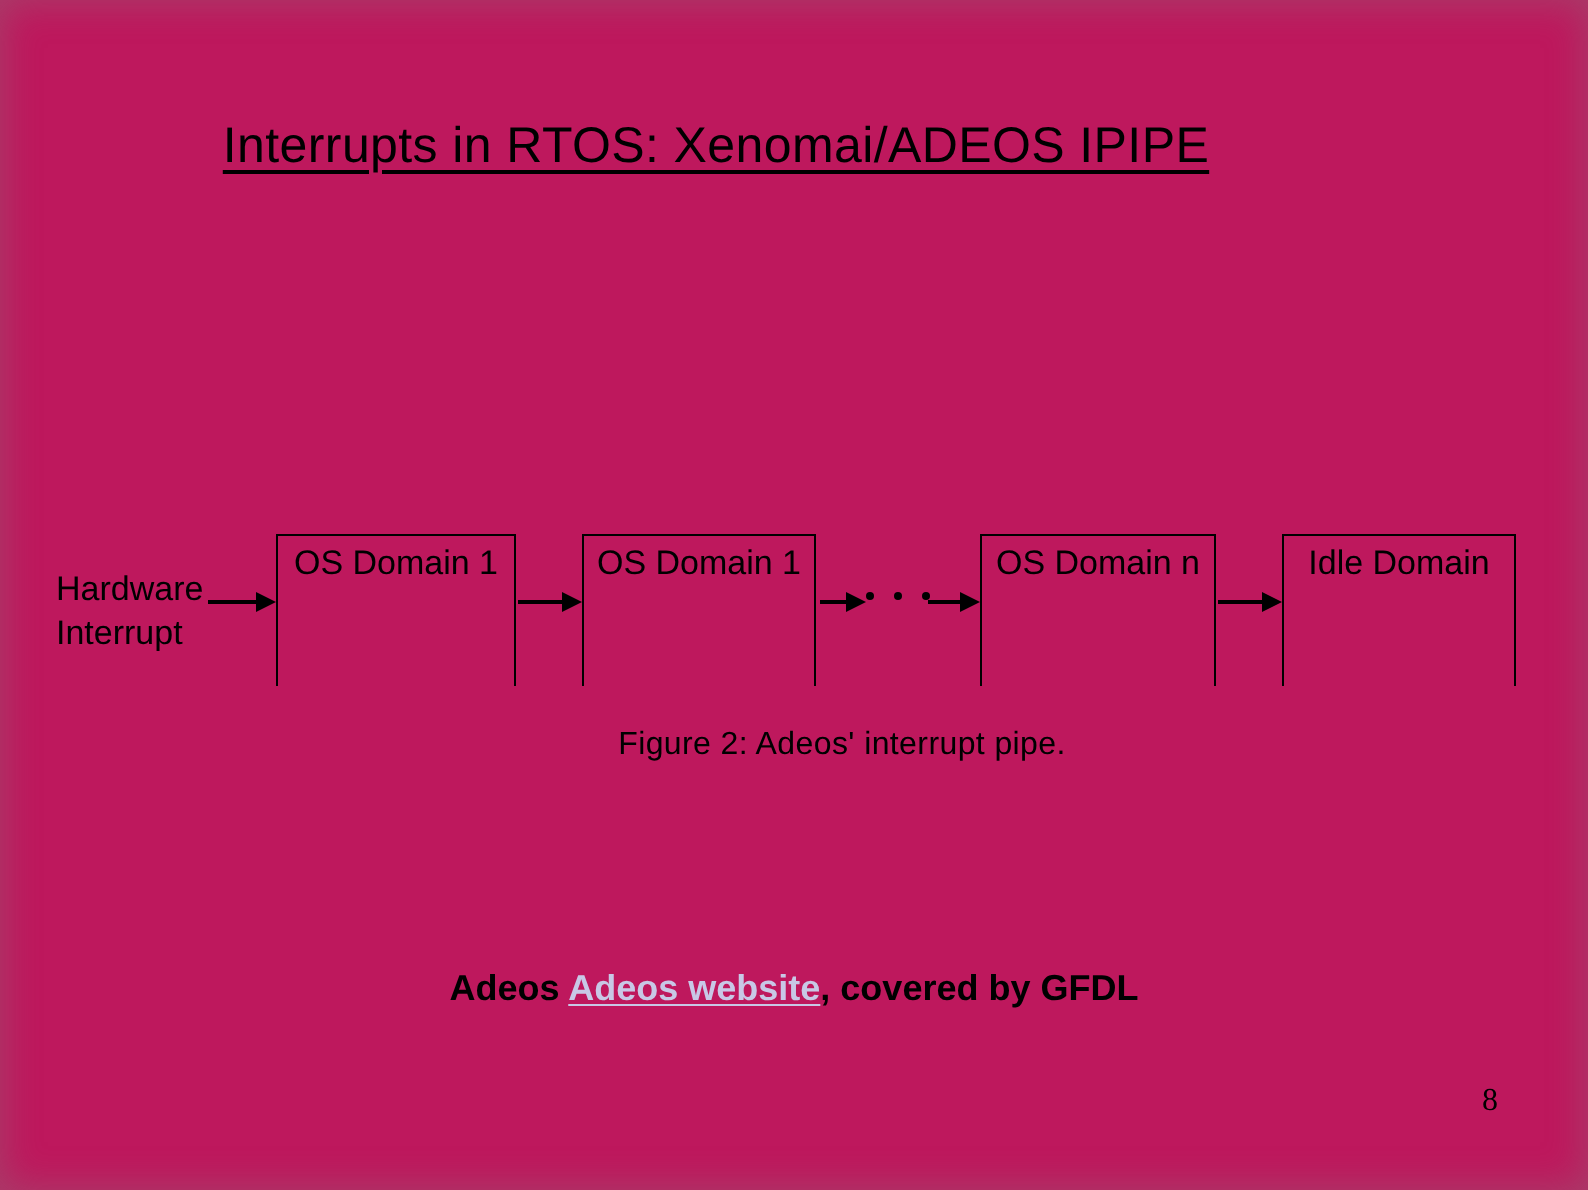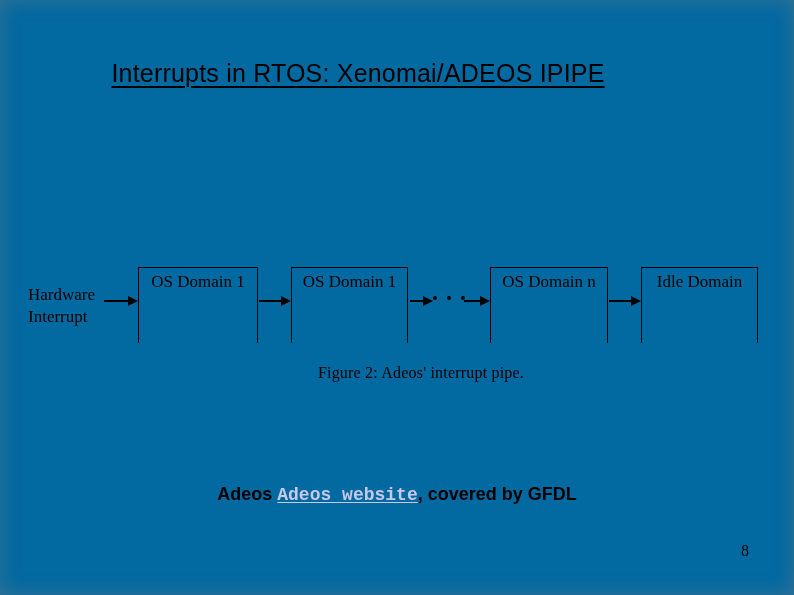--- a/index.html
+++ b/index.html
@@ -1,36 +1,36 @@
 <!DOCTYPE html>
 <html><head>
 <meta charset="utf-8">
 <style>
   html,body { margin:0; padding:0; background:#ffffff; }
   .slide {
     position:relative;
     width:794px; height:595px;
-    background:#0369a1;
+    background:#be185d;
     overflow:hidden;
     font-family:"Liberation Sans", sans-serif;
     box-shadow: inset 0 0 18px 2px rgba(128,128,128,0.35);
   }
   
   .title {
     position:absolute; top:59px; left:0; right:0;
     text-align:center;
     padding-right:78px; 
     font-size:25px; font-weight:400; color:#000;
     text-decoration:underline;
     text-decoration-thickness:2px;
     text-underline-offset:4px;
     letter-spacing:0.2px;
   }
   
-  .figure { position:absolute; left:0; top:0; width:794px; height:489px; font-family:Liberation Serif, serif; color:#000;border-radius:26px; }
+  .figure { position:absolute; left:0; top:0; width:794px; height:489px; font-family:Liberation Sans, sans-serif; color:#000;border-radius:26px; }
   .hw-label {
     position:absolute; left:28px; top:284px;
     font-size:17px; line-height:22px; white-space:nowrap;
   }
   .dbox {
     position:absolute; top:267px; height:76px;
     border:1.5px solid #000; border-bottom:none;
     box-sizing:border-box;
     text-align:center; font-size:17px;
     padding-top:4px; white-space:nowrap;
@@ -63,21 +63,20 @@
   }
   
   .credit {
     position:absolute; left:0; right:0; top:484px;
     text-align:center; font-size:18px; font-weight:700; color:#000;
   }
   .credit a.adeos-link {
     text-decoration:underline;
     text-underline-offset:2px;
     cursor:pointer;
-    font-family:Liberation Mono, monospace;
   }
   
   .pagenum {
     position:absolute; left:741px; top:542px;
     font-family:"Liberation Serif","DejaVu Serif",serif;
     font-size:16px; color:#000;
   }
 </style>
 </head>
 <body>

